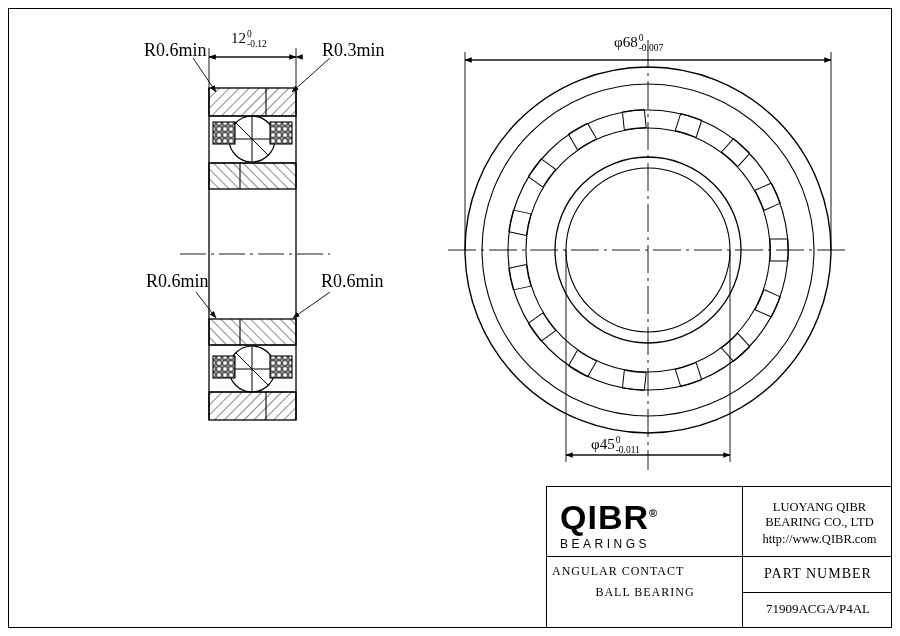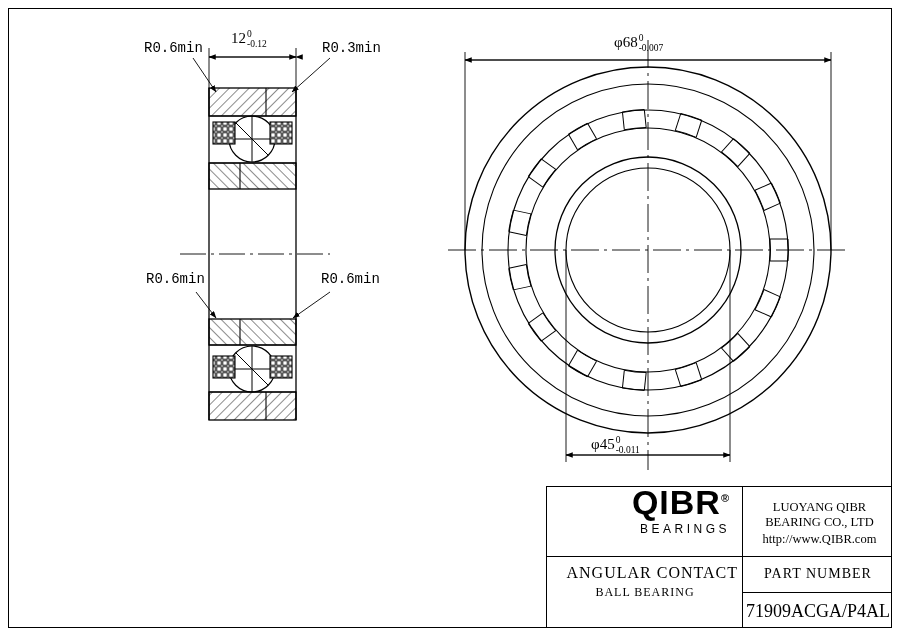--- a/index.html
+++ b/index.html
@@ -2,40 +2,40 @@
 <html><head>
 <meta charset="utf-8">
 <style>
   html,body{margin:0;padding:0;background:#ffffff;}
   body{width:900px;height:636px;position:relative;font-family:"Liberation Serif",serif;color:#000;overflow:hidden;}
   #sheet{position:absolute;inset:0;border-radius:21px;}
   .border-rect{position:absolute;left:8px;top:8px;width:884px;height:620px;border:1.3px solid #000;box-sizing:border-box;}
   svg{position:absolute;left:0;top:0;width:900px;height:636px;overflow:visible;}
   .lbl{position:absolute;font-family:"Liberation Serif",serif;white-space:nowrap;}
   .dim{font-size:15px;}
-  .rnote{font-size:14px;font-family:Liberation Mono, monospace;}
+  .rnote{font-size:18px;}
   .frac{display:inline-block;vertical-align:middle;font-size:9.5px;line-height:1.05;text-align:left;margin-left:1px;}
   .frac span{display:block;}
   
   .tb{position:absolute;box-sizing:border-box;}
   .tb-outer{left:546px;top:486px;width:346px;height:142px;border:1.3px solid #000;}
   .tb-hline{left:546px;top:556px;width:346px;height:0;border-top:1.3px solid #000;}
   .tb-vline{left:742px;top:556px;width:0;height:72px;border-left:1.3px solid #000;}
   .tb-vline2{left:742px;top:486px;width:0;height:70px;border-left:1.3px solid #000;}
   .tb-hline2{left:742px;top:592px;width:150px;height:0;border-top:1.3px solid #000;}
-  .logo{position:absolute;left:560px;top:481px;width:170px;height:52px;text-align:right;}
+  .logo{position:absolute;left:560px;top:496px;width:170px;height:52px;}
   .logo-text{font-family:"Liberation Sans",sans-serif;font-weight:bold;font-size:34px;letter-spacing:1px;line-height:34px;}
   .logo-reg{font-size:11px;vertical-align:super;font-weight:bold;}
   .logo-sub{font-family:"Liberation Sans",sans-serif;font-size:12px;letter-spacing:3.5px;margin-top:3px;}
   .co1{position:absolute;left:752px;top:500px;width:135px;text-align:center;font-size:12.5px;}
   .co2{position:absolute;left:752px;top:526px;width:135px;text-align:center;font-size:12.5px;margin-top:6px;}
-  .tname1{position:absolute;left:552px;top:564px;width:186px;text-align:right;font-size:16px;letter-spacing:1px;}
+  .tname1{position:absolute;left:552px;top:564px;width:186px;text-align:left;font-size:12px;letter-spacing:1px;}
   .tname2{position:absolute;left:552px;top:577px;width:186px;text-align:center;font-size:12px;letter-spacing:1px;margin-top:8px;}
   .pnlabel{position:absolute;left:746px;top:566px;width:144px;text-align:center;font-size:14px;letter-spacing:1px;}
-  .pnval{position:absolute;left:746px;top:601px;width:144px;text-align:center;font-size:18px;}
+  .pnval{position:absolute;left:746px;top:601px;width:144px;text-align:center;font-size:13px;}
 </style>
 </head>
 <body>
 
 <div id="sheet">
 
   <div class="border-rect"></div>
 
   <svg viewBox="0 0 900 636">
     <defs>

